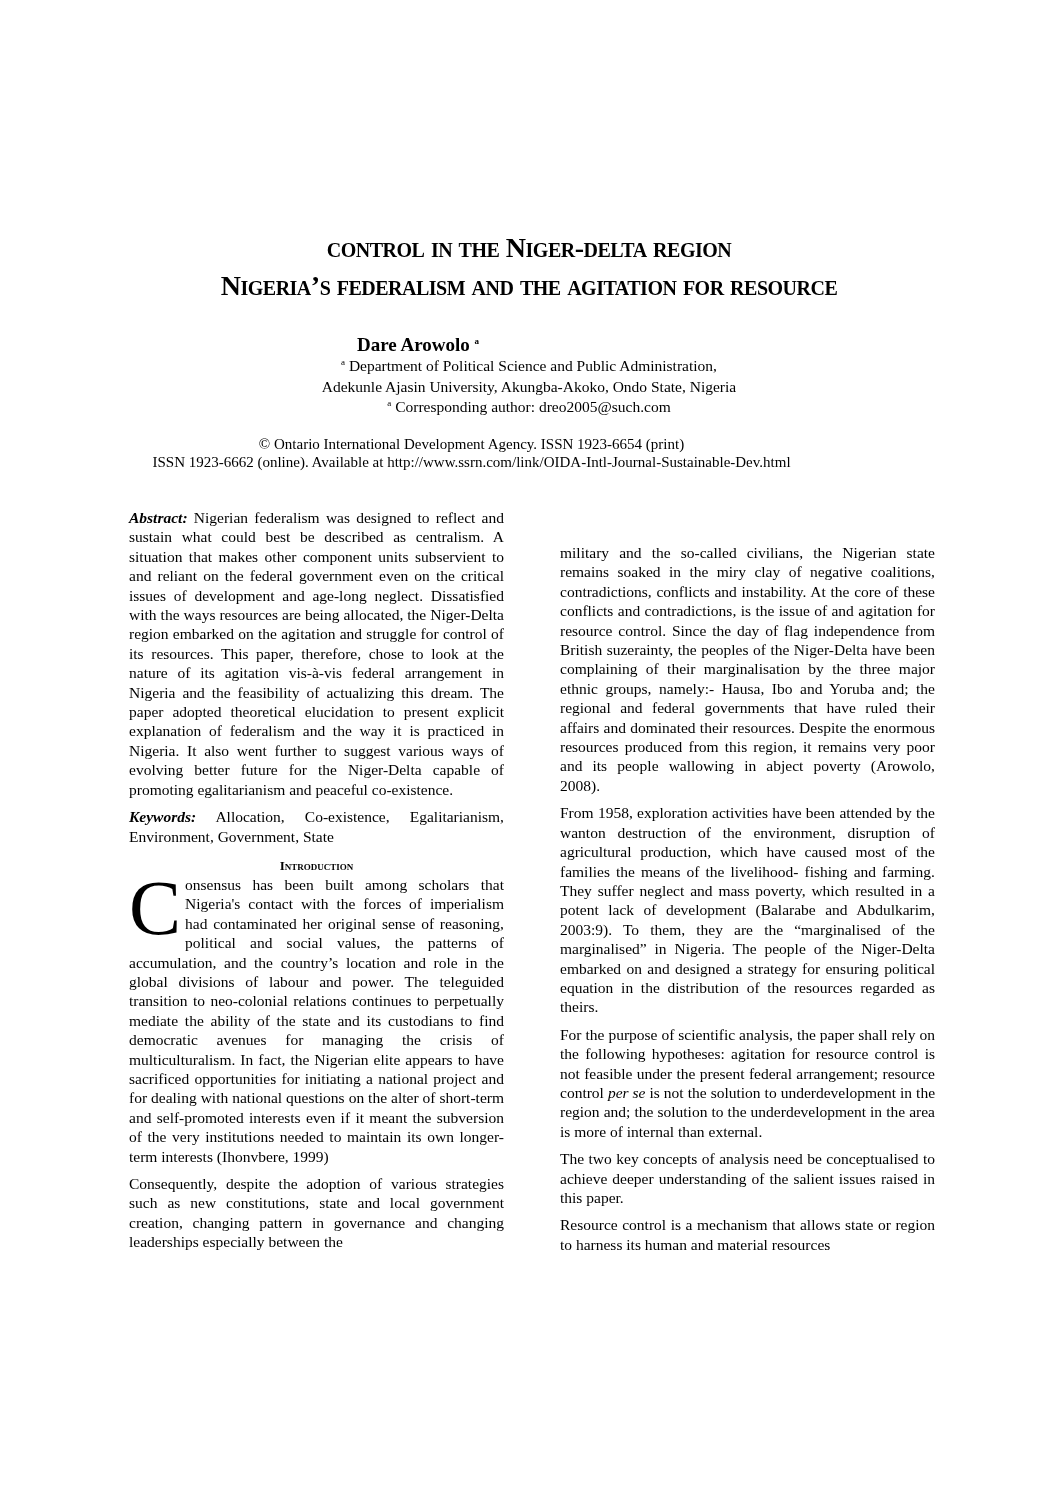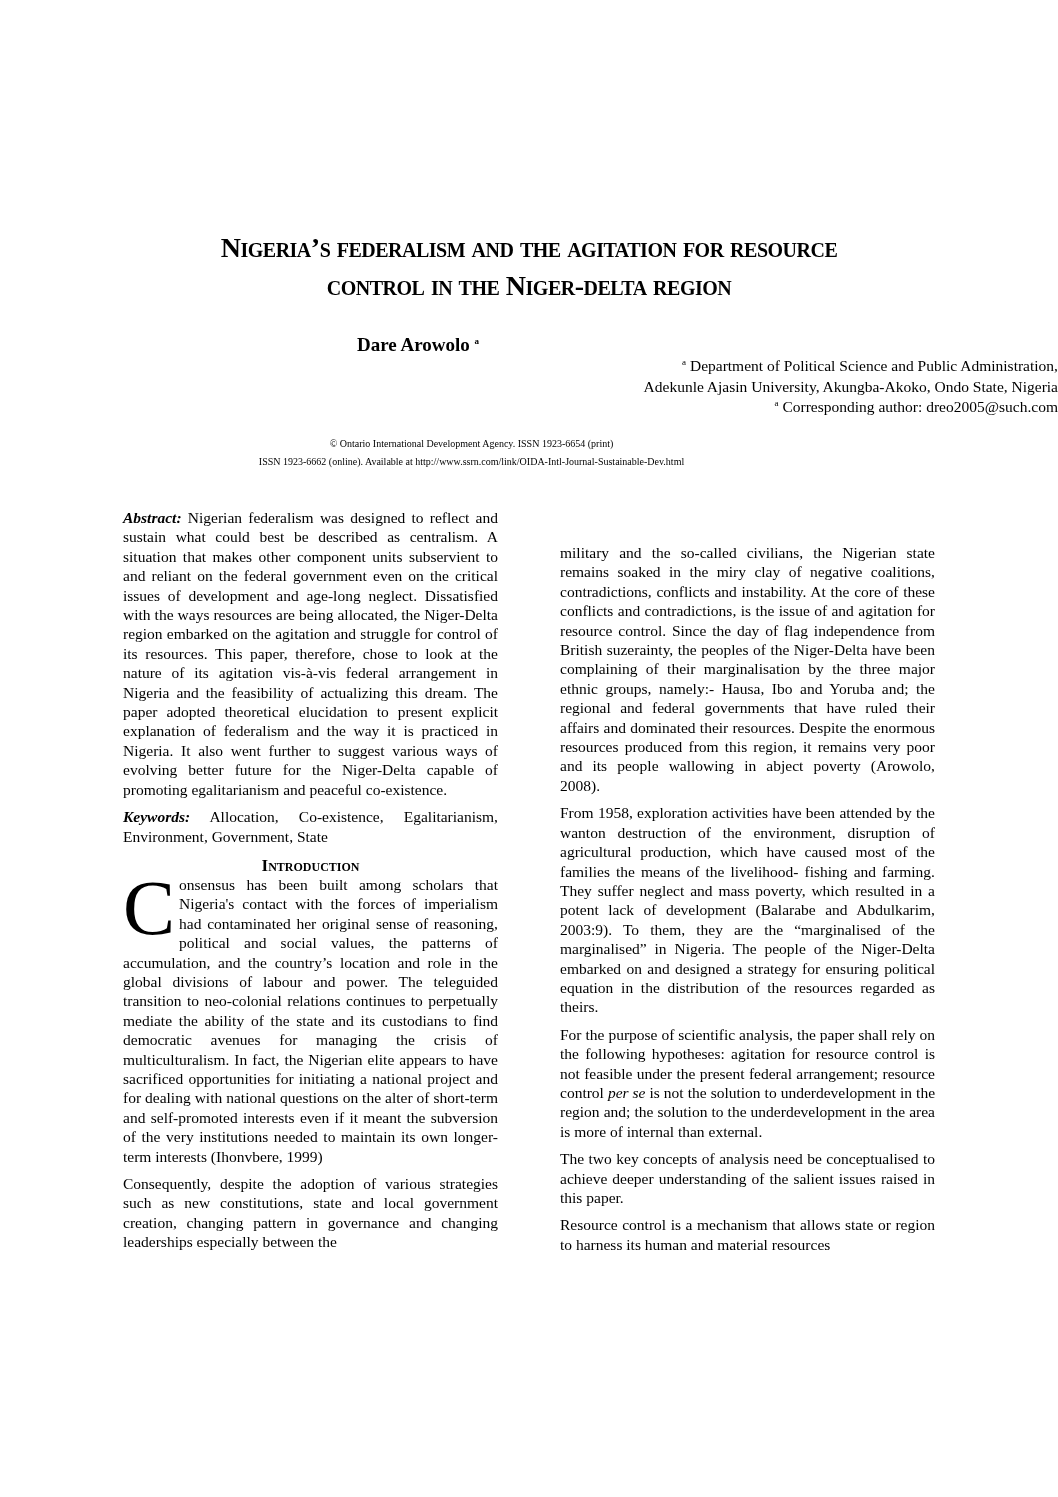--- a/index.html
+++ b/index.html
@@ -43,79 +43,79 @@
       line-height: 24px;
     }
     .affil {
       position: absolute;
       left: 0; width: 1058px;
       top: 356px;
       text-align: center;
       font-size: 15.5px;
       line-height: 20.5px;
     }
-    .affil .line { display: block; text-align: right; }
+    .affil .line { display: block; }
     sup.mark {
       font-size: 9px;
       vertical-align: super;
       line-height: 0;
     }
     .copyright {
       position: absolute;
       left: 0; width: 943px;
       top: 435px;
       text-align: center;
-      font-size: 10px;
+      font-size: 15px;
       line-height: 18px;
     }
     .copyright .line { display: block; }
     .col {
       position: absolute;
       top: 508px;
       width: 375px;
       font-size: 15.5px;
       line-height: 19.4px;
       text-align: justify;
     }
-    .col-left { left: 123px; }
+    .col-left { left: 129px; }
     .col-right { left: 560px; margin-top: 35px; }
     .col p {
       margin: 0 0 8px 0;
     }
     .lbl {
       font-weight: bold;
       font-style: italic;
     }
     .section-head {
       text-align: center;
       font-weight: bold;
       font-variant: small-caps;
-      font-size: 17px;
+      font-size: 13px;
       line-height: 19px;
       margin: 10px 0 0 0;
     }
     .dropcap {
       float: left;
       font-size: 78px;
       line-height: 58px;
       height: 58px;
       margin: 4px 4px 0 0;
       padding: 0;
     }
     .intro-first { margin-top: 0; }
     em.it { font-style: italic; }
   </style>
 </head>
 <body>
 
 <div class="page">
 
   <div class="title">
+    <span class="line">control in the Niger-delta region</span>
     <span class="line">Nigeria’s federalism and the agitation for resource</span>
-    <span class="line">control in the Niger-delta region</span>
   </div>
 
   <div class="author">
     <span>Dare Arowolo</span>
     <sup class="mark">a</sup>
   </div>
 
   <div class="affil">
     <span class="line"><sup class="mark">a</sup> <span>Department of Political Science and Public Administration,</span></span>
     <span class="line">Adekunle Ajasin University, Akungba-Akoko, Ondo State, Nigeria</span>

